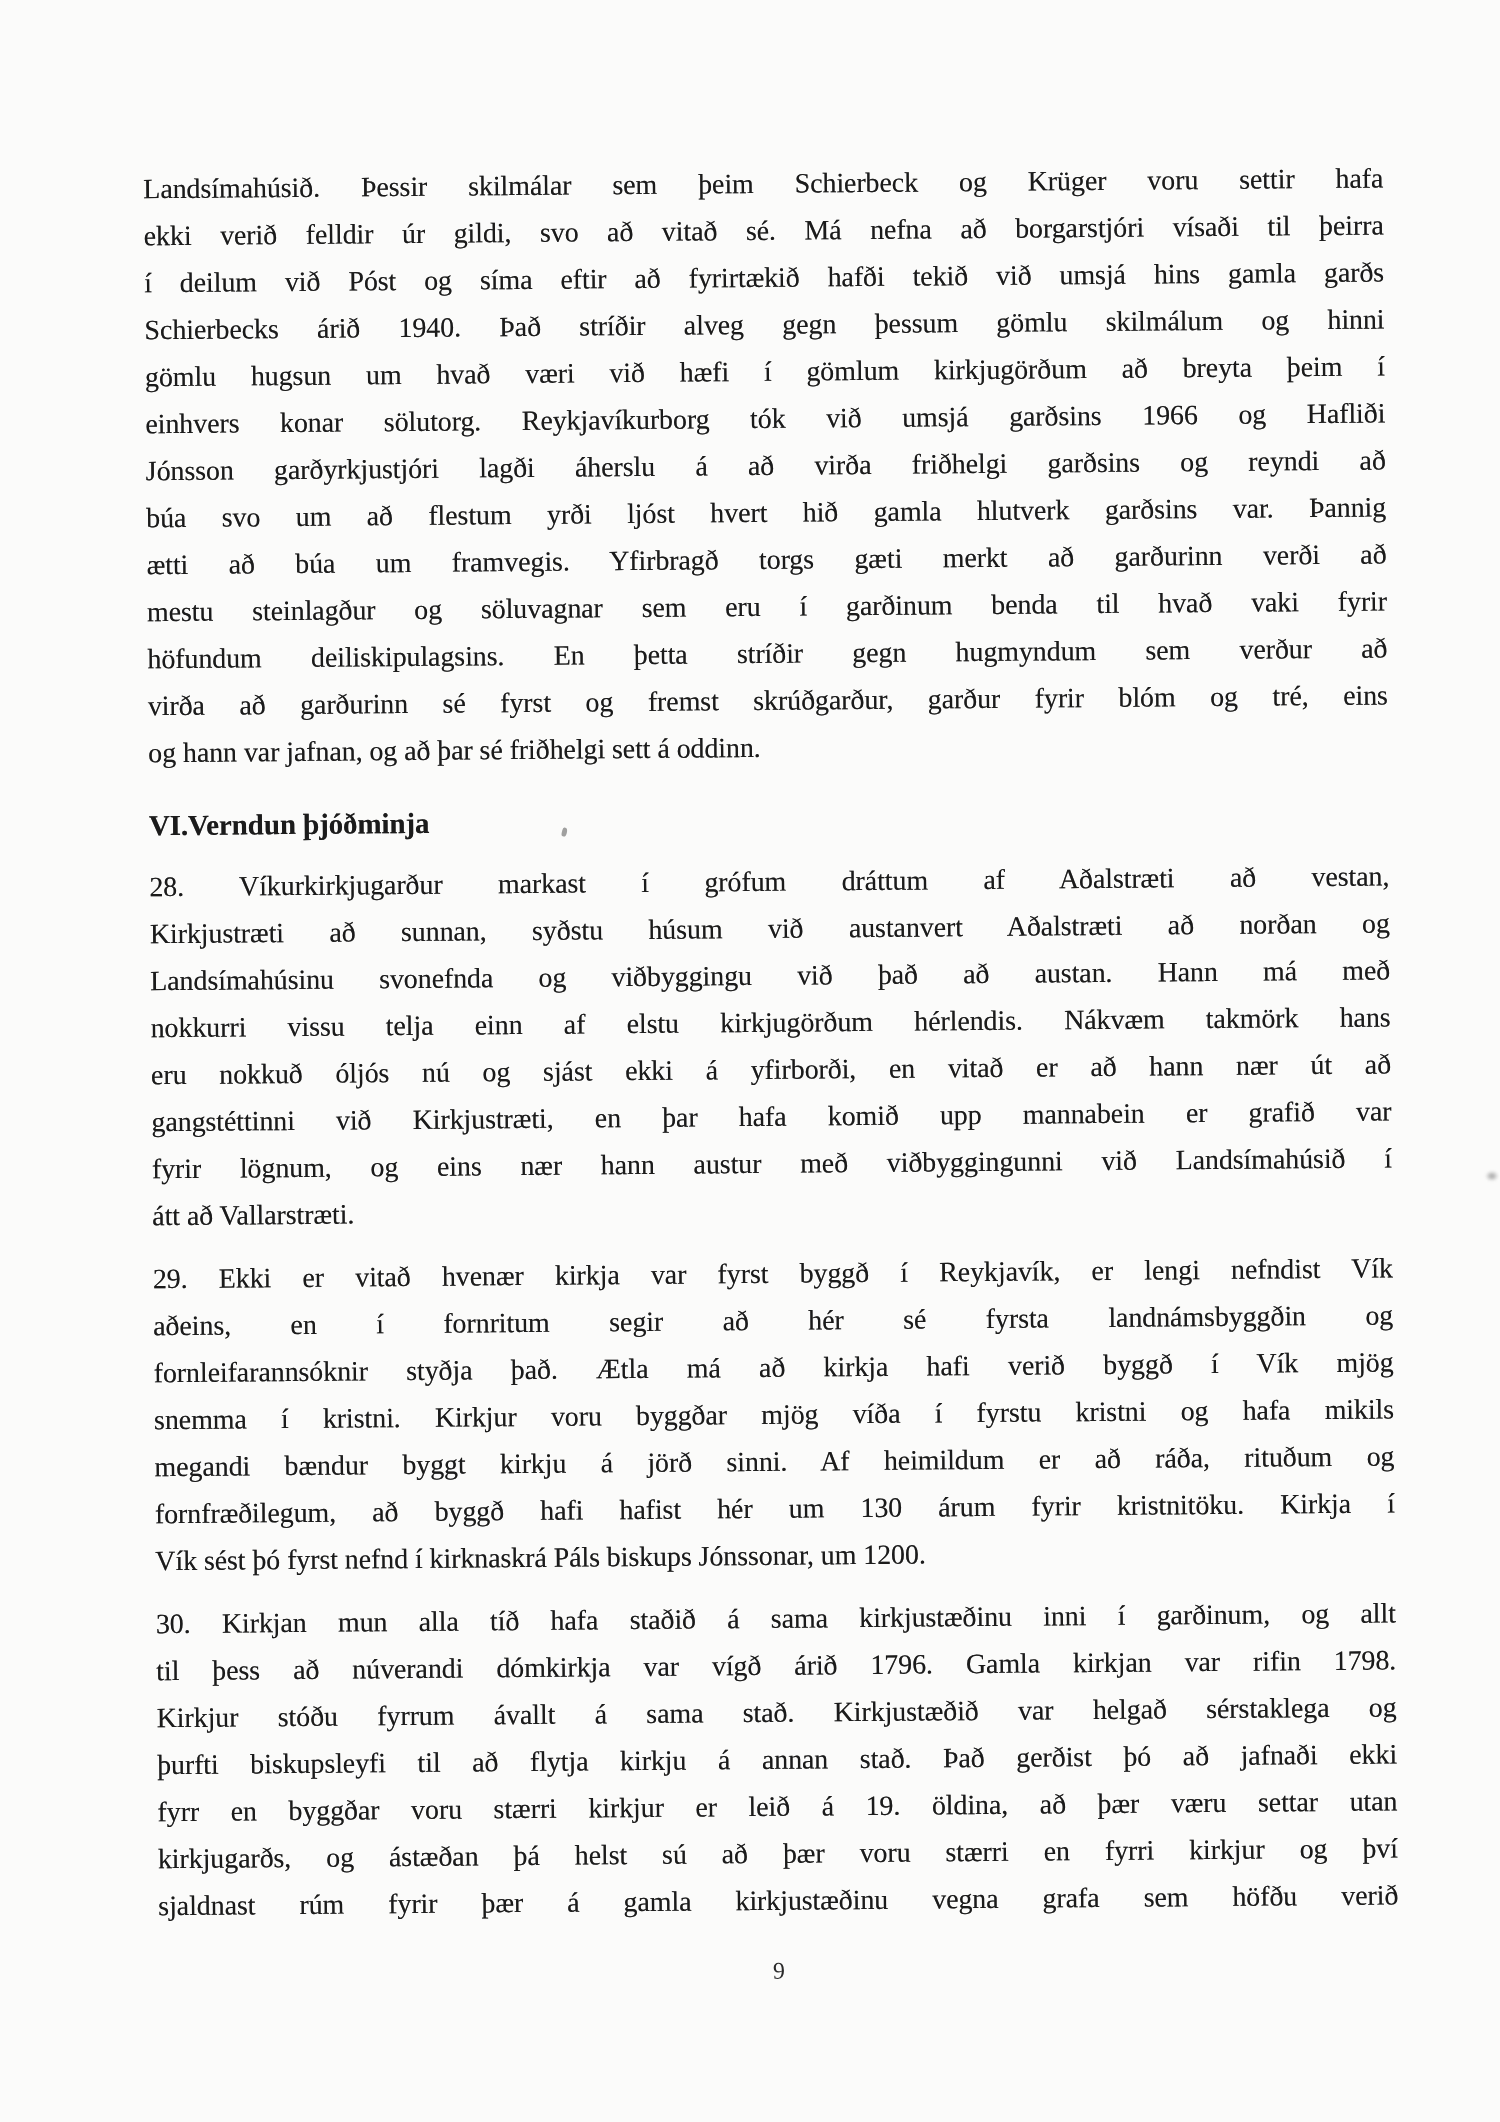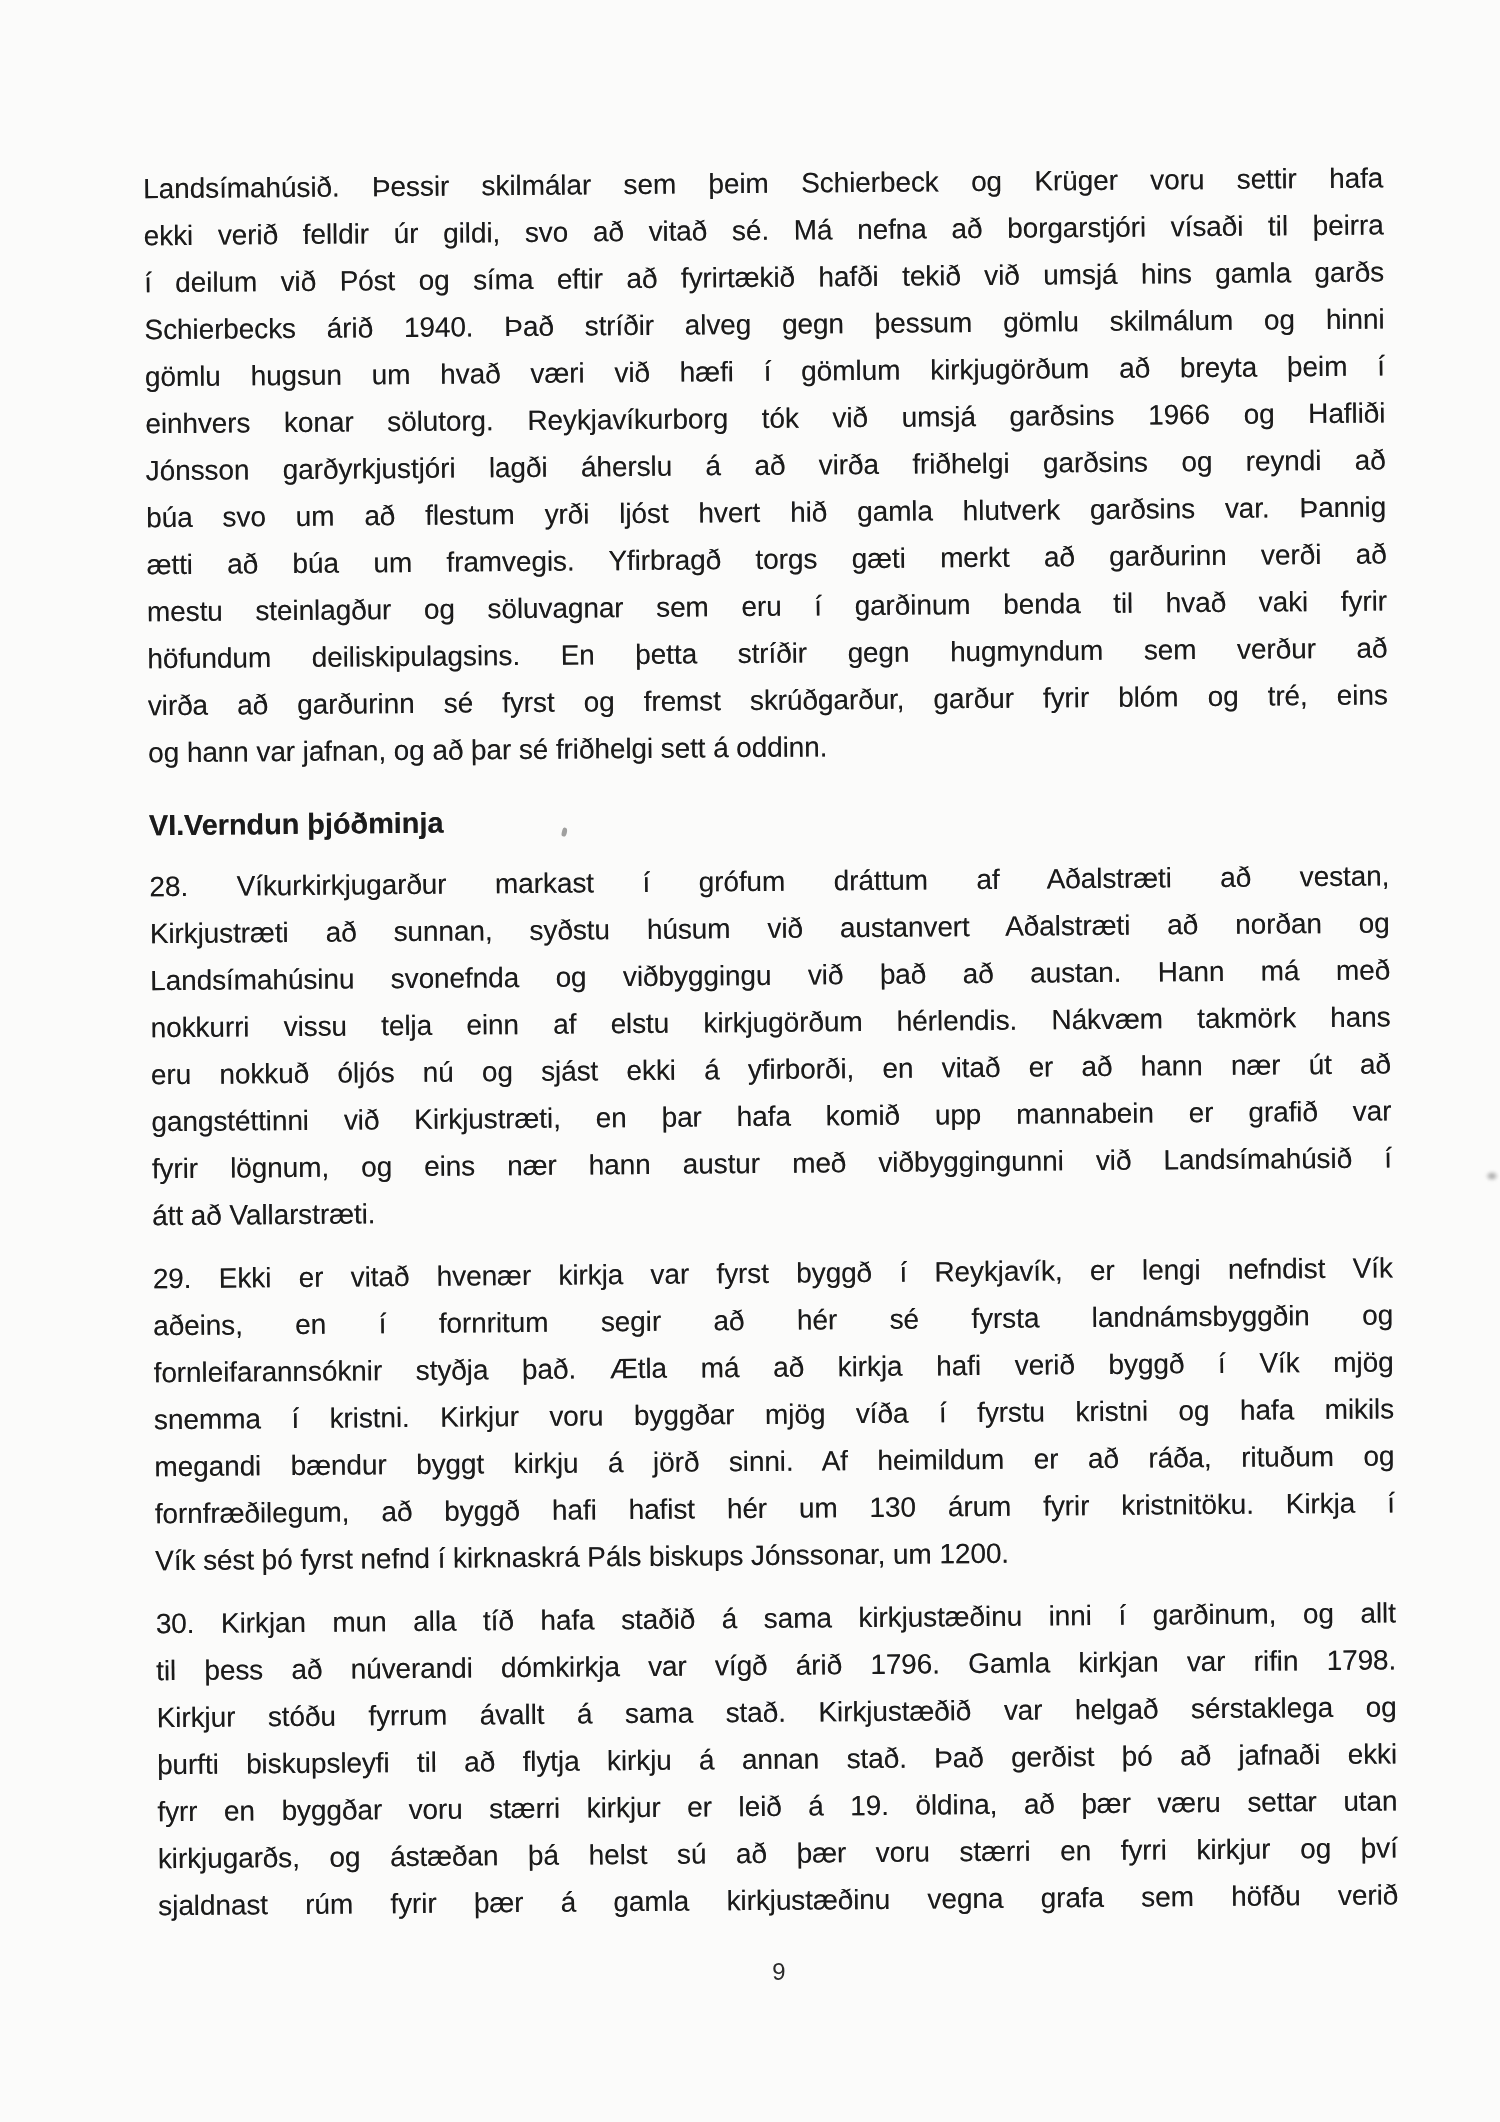--- a/index.html
+++ b/index.html
@@ -7,21 +7,21 @@
     padding: 0;
     width: 1500px;
     height: 2122px;
     background: #faf9f7;
     overflow: hidden;
   }
   .sheet {
     position: absolute;
     inset: 0;
     background: #fbfbfa;
-    font-family: Liberation Sans, sans-serif;
+    font-family: Liberation Serif, serif;
     color: #1b1b1b;
   }
   .sheet-inner {
     position: absolute;
     inset: 0;
     transform: rotate(-0.5deg);
     transform-origin: 50% 45%;
   }
   .content {
     position: absolute;

